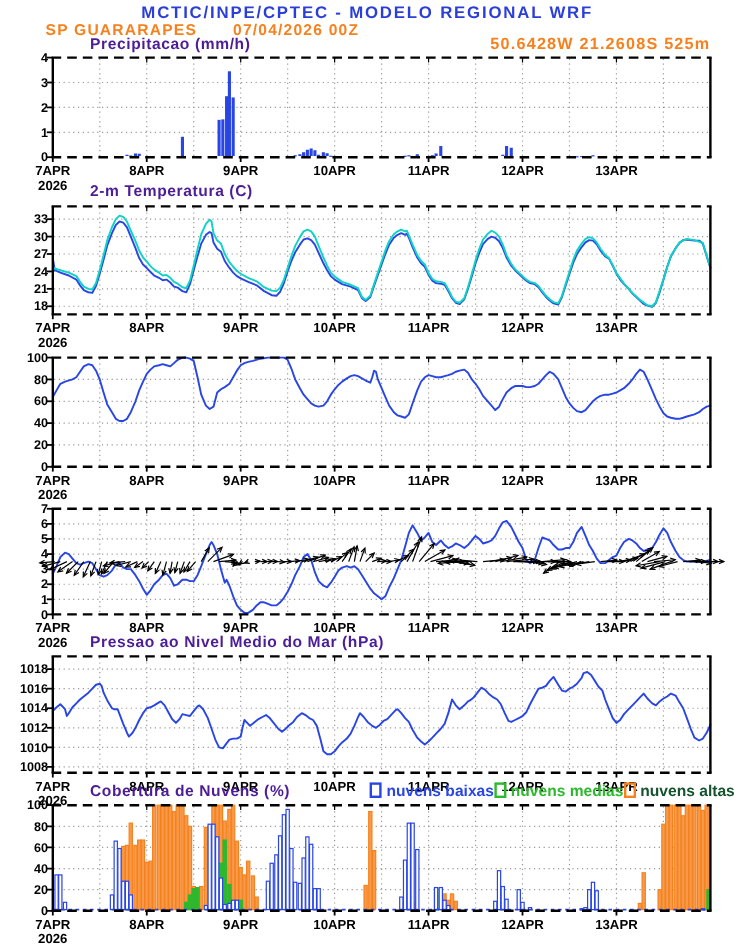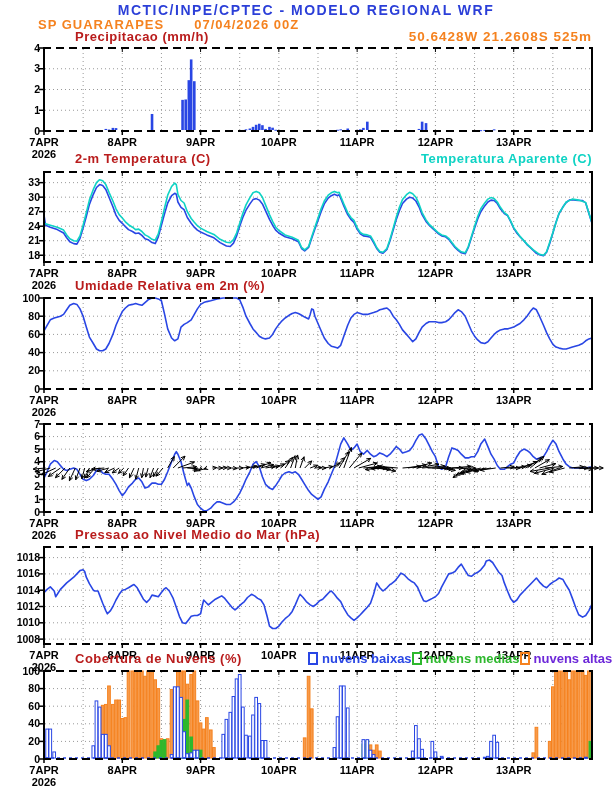--- a/index.html
+++ b/index.html
@@ -6,21 +6,21 @@
   .page{position:relative;width:612px;height:792px;background:#fff;overflow:hidden;
         font-family:"Liberation Sans",sans-serif;}
   #chart{position:absolute;left:0;top:0;}
   .hdr-title{position:absolute;left:0;right:0;top:2px;text-align:center;
              font-size:14px;font-weight:bold;letter-spacing:1.5px;white-space:nowrap;}
   .hdr-station{position:absolute;left:38px;top:17px;font-size:13px;font-weight:bold;
                letter-spacing:1px;white-space:nowrap;}
   .hdr-run{margin-left:30px;}
   .hdr-loc{position:absolute;right:20px;top:29px;font-size:13.5px;font-weight:bold;
            letter-spacing:1px;white-space:nowrap;}
-  .ptitle{position:absolute;font-size:13px;font-weight:bold;color:#b91c1c;
+  .ptitle{position:absolute;font-size:13px;font-weight:bold;color:#4c1d95;
           letter-spacing:0.5px;white-space:nowrap;}
   #t-precip{left:75px;top:29px;}
   #t-temp{left:75px;top:151px;}
   #t-temp2{left:auto;right:20px;top:151px;}
   #t-hum{left:75px;top:278px;}
   #t-wind{left:75px;top:404px;}
   #t-pres{left:75px;top:527px;}
   #t-clouds{left:75px;top:651px;}
   .cl-legend{position:absolute;left:308px;right:20px;top:651px;display:flex;
              justify-content:space-between;font-size:13px;font-weight:bold;white-space:nowrap;}
@@ -781,31 +781,29 @@
         <line x1="435.42857142857144" y1="671" x2="435.42857142857144" y2="675" stroke="#000" stroke-width="1"></line>
         <text x="435.42857142857144" y="774" text-anchor="middle" font-size="11" font-family="&quot;Liberation Sans&quot;,sans-serif" font-weight="bold" fill="#000">12APR</text>
         <line x1="513.7142857142858" y1="759" x2="513.7142857142858" y2="763" stroke="#000" stroke-width="1.5"></line>
         <line x1="513.7142857142858" y1="671" x2="513.7142857142858" y2="675" stroke="#000" stroke-width="1"></line>
         <text x="513.7142857142858" y="774" text-anchor="middle" font-size="11" font-family="&quot;Liberation Sans&quot;,sans-serif" font-weight="bold" fill="#000">13APR</text>
       </g>
     </svg>
 
   <div class="ptitle" id="t-precip">Precipitacao (mm/h)</div>
   <div class="ptitle" id="t-temp">2-m Temperatura (C)</div>
-  <div class="ptitle" id="t-temp2" style="color: rgb(15, 211, 196);">Temperatura Aparente (C)</div>
-  <div class="ptitle" id="t-hum">Umidade Relativa em 2m (%)</div>
   <div class="ptitle" id="t-pres">Pressao ao Nivel Medio do Mar (hPa)</div>
   <div class="ptitle" id="t-clouds">Cobertura de Nuvens (%)</div>
   <div class="cl-legend">
     <span class="cl-item">
         <span class="cl-box" id="lb0" style="border-color: rgb(41, 70, 228);"></span>
         <span id="ll0" style="color: rgb(41, 70, 228);">nuvens baixas</span>
       </span>
     <span class="cl-item">
         <span class="cl-box" id="lb1" style="border-color: rgb(45, 184, 45);"></span>
         <span id="ll1" style="color: rgb(45, 184, 45);">nuvens medias</span>
       </span>
     <span class="cl-item">
         <span class="cl-box" id="lb2" style="border-color: rgb(245, 130, 31);"></span>
-        <span id="ll2" style="color: #6d28d9;">nuvens altas</span>
+        <span id="ll2" style="color: #14532d;">nuvens altas</span>
       </span>
   </div>
 </div>
 
 </body></html>

